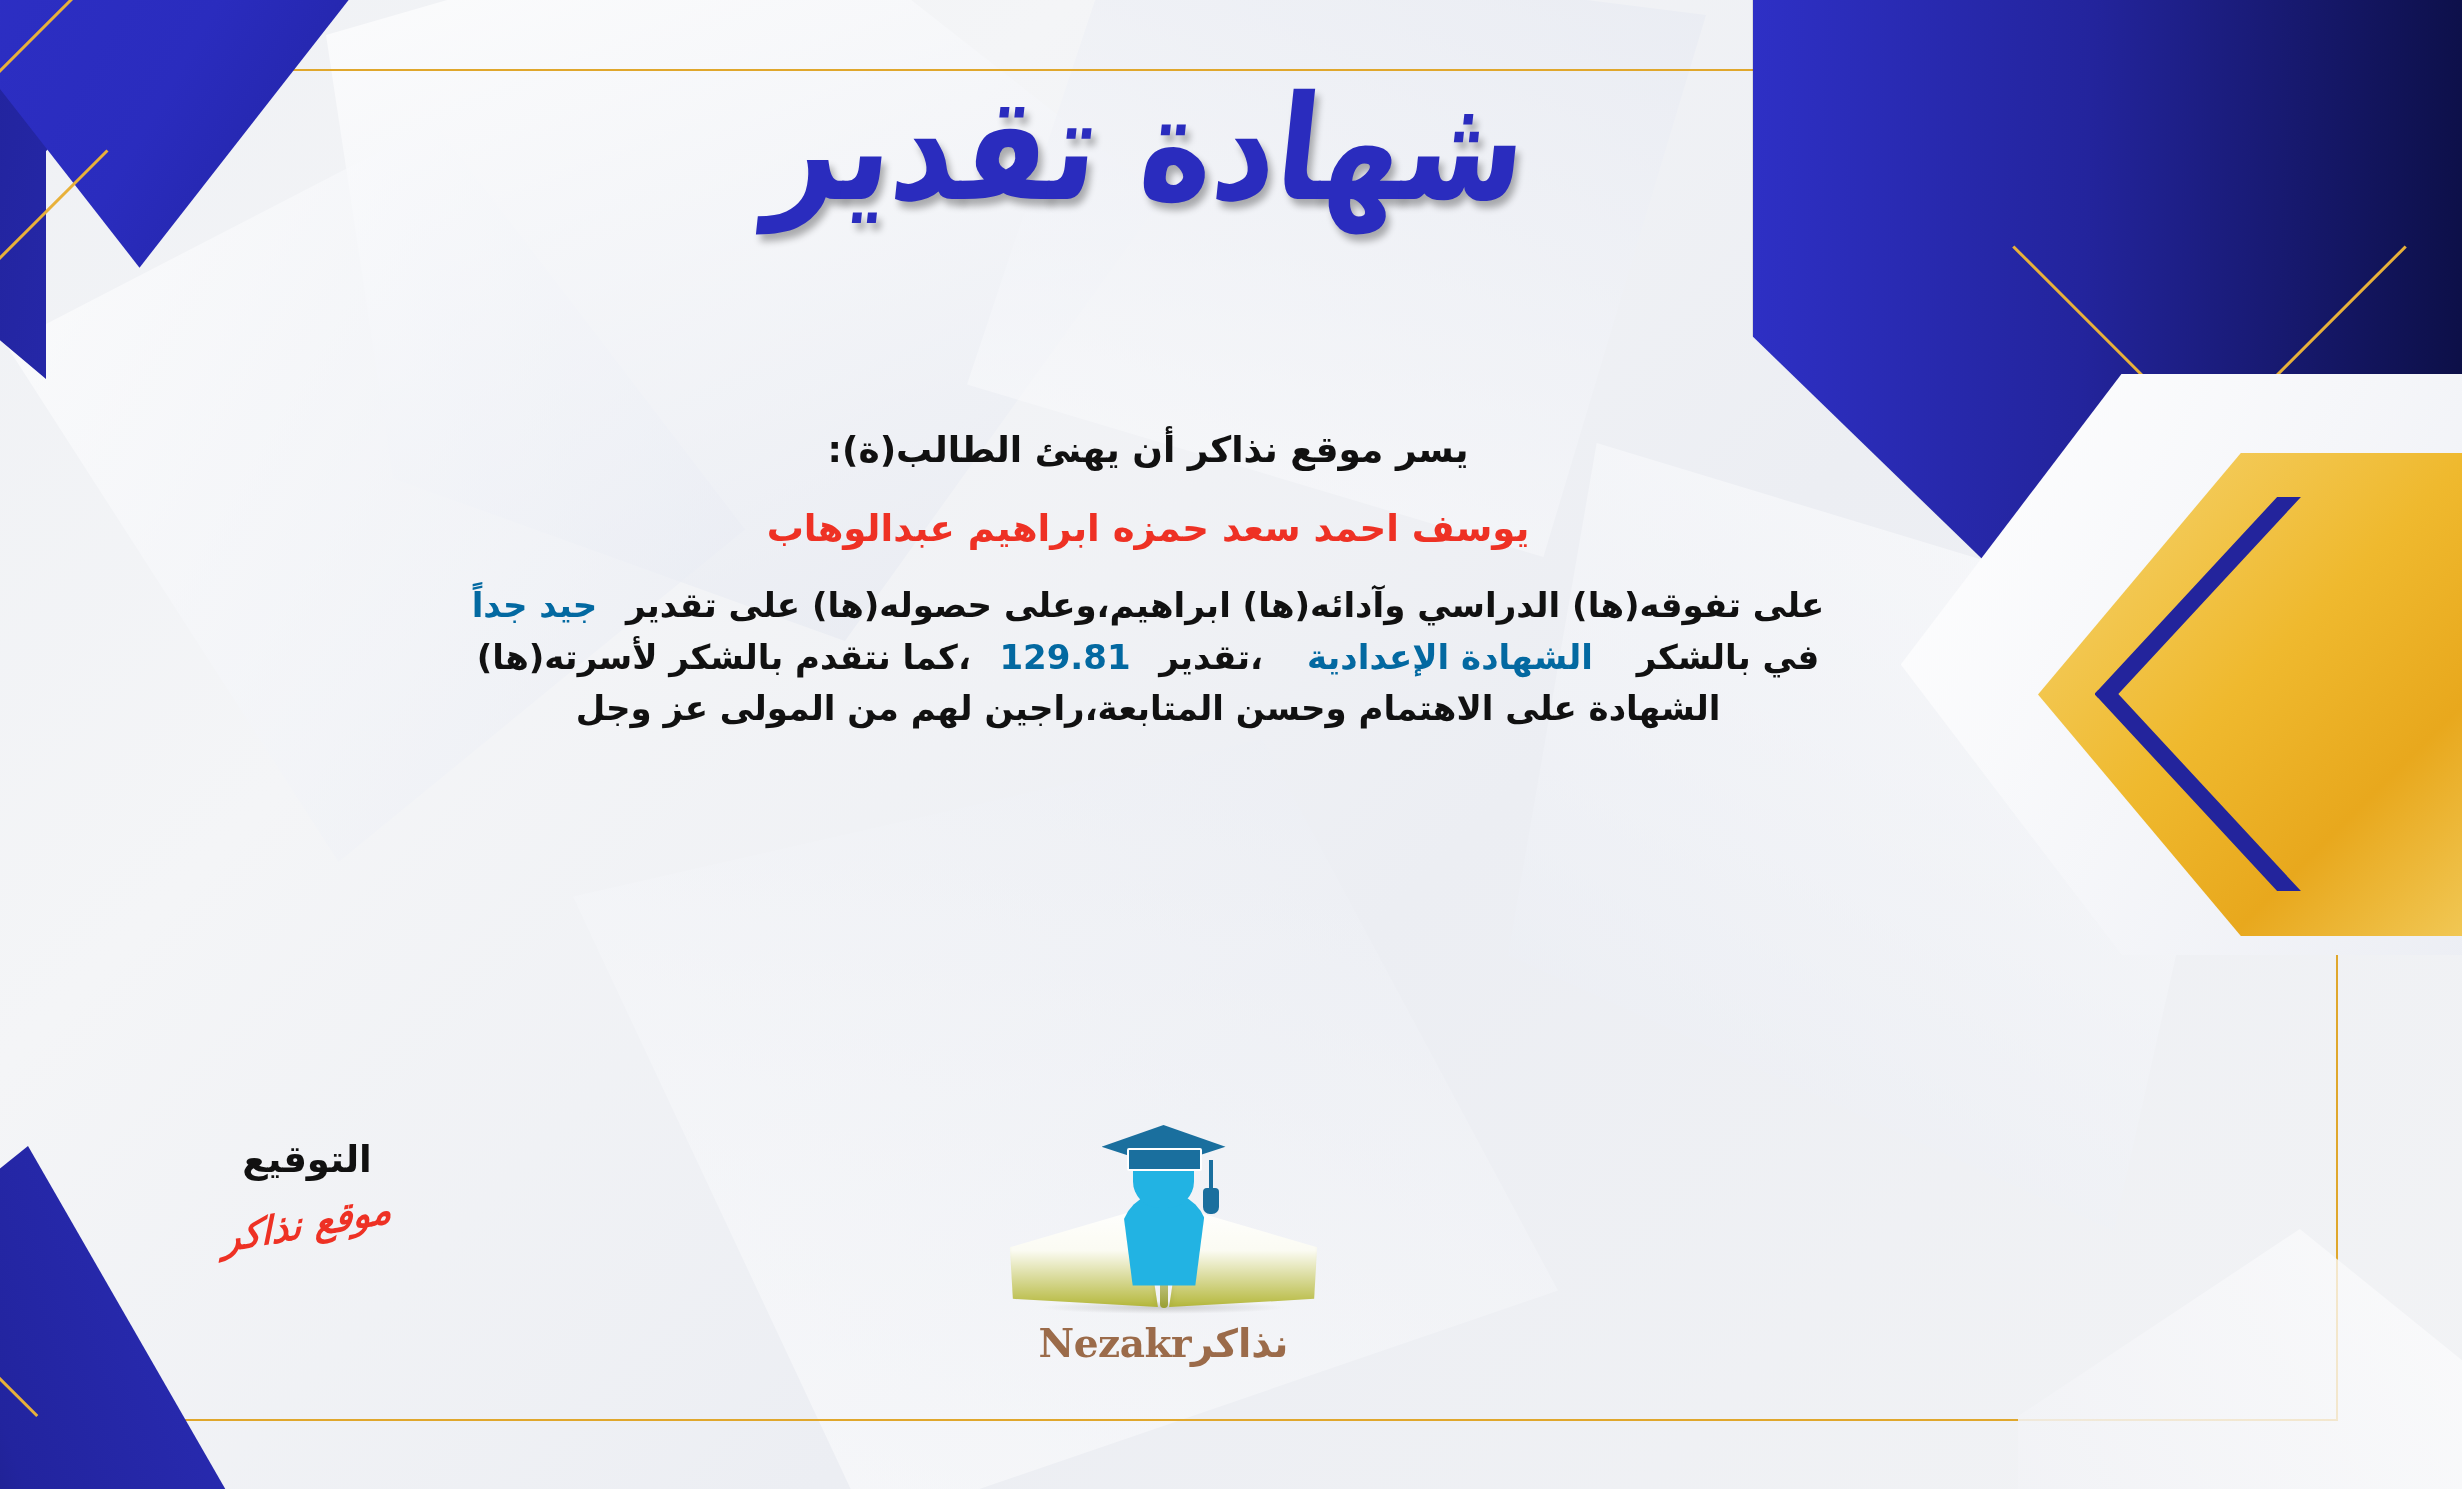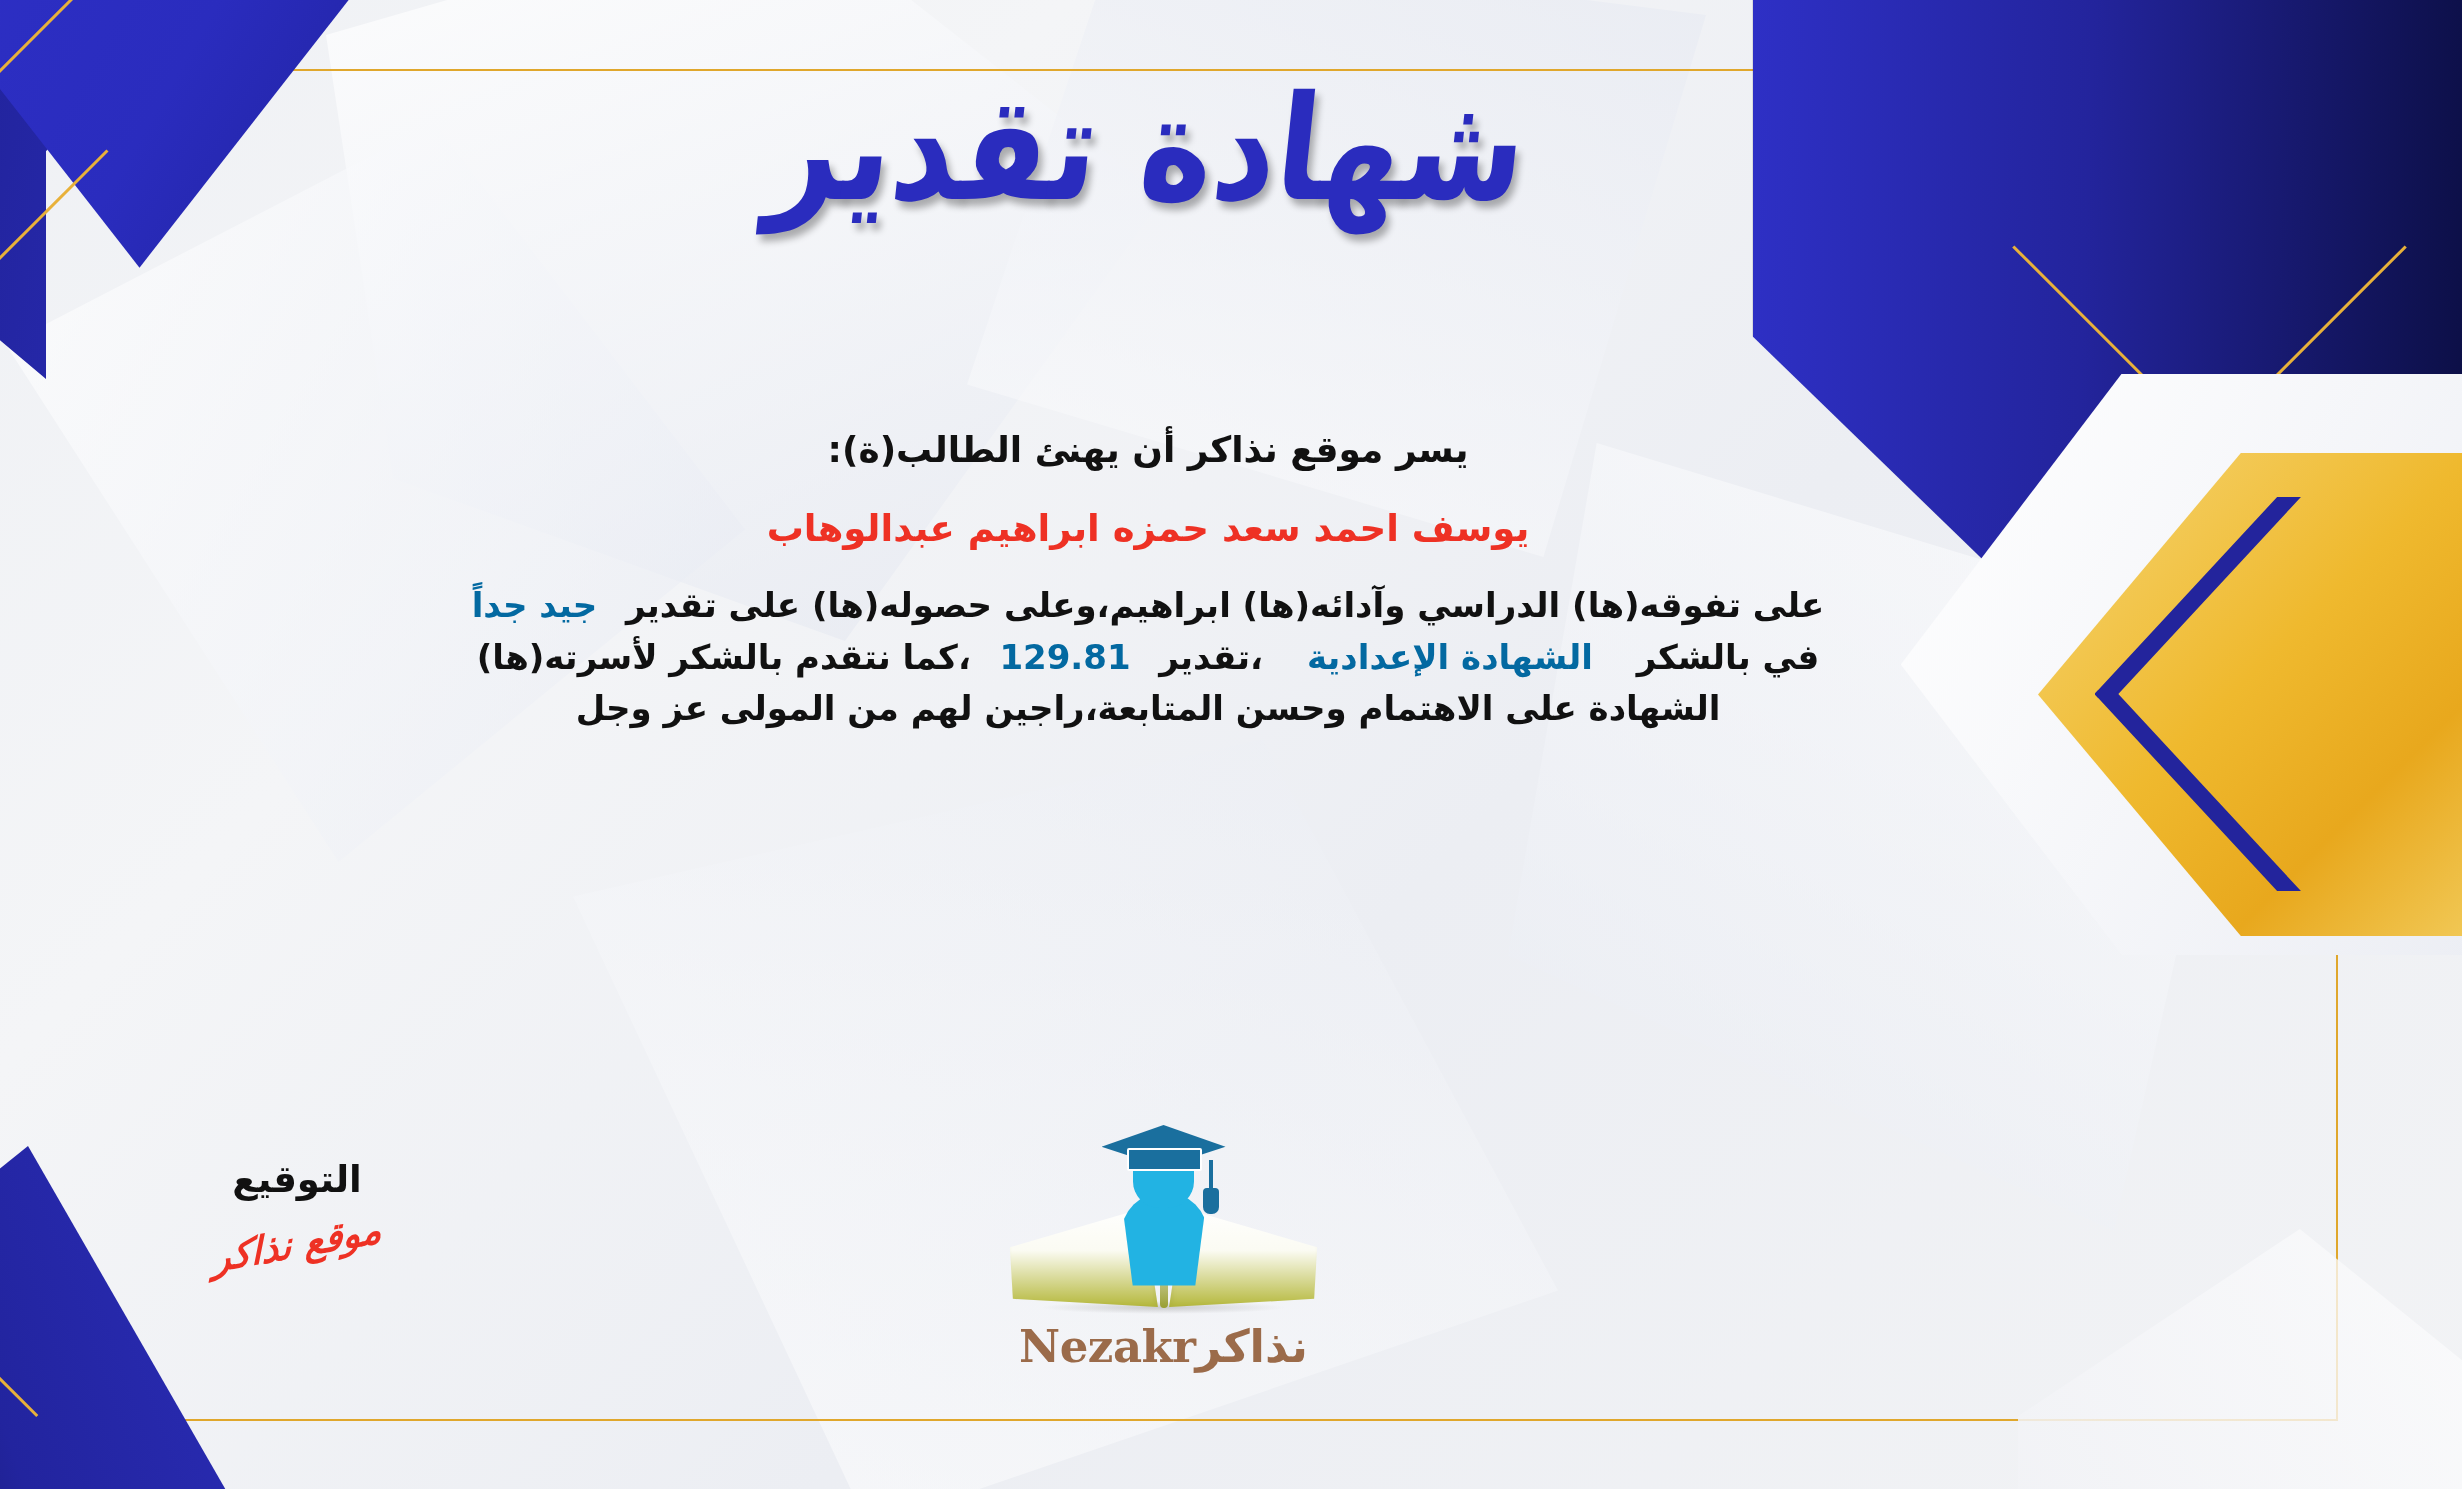--- a/index.html
+++ b/index.html
@@ -197,25 +197,24 @@
     line-height: 1.52;
     margin: 0;
   }
   .para .red { color: #0369a1; font-weight: 700; }
   .sp-lg { display: inline-block; width: 44px; }
   .sp-md { display: inline-block; width: 28.6px; }
 
   
   .signature-area {
     position: absolute;
-    left: 276px;
+    left: 286px;
     top: 1138px;
     width: 374px;
     text-align: center;
-    margin-top: 20px;
   }
   .signature-label {
     font-size: 37px;
     font-weight: 600;
     color: #111111;
   }
   .signature-ink {
     margin-top: 19.7px;
     font-size: 38px;
     color: #ee3124;
@@ -309,21 +308,21 @@
   }
   .grad-tassel-end {
     position: absolute;
     left: 50%; bottom: 101px; margin-left: 39px;
     width: 16.7px; height: 25.6px;
     background: #1a6f9e;
     border-radius: 3.9px 3.9px 6.9px 6.9px;
   }
   .logo-text {
     margin-top: 4.9px;
-    font-size: 45px;
+    font-size: 39px;
     font-weight: 700;
     color: #9a6murky;
     color: #9b6b4a;
     font-family: "DejaVu Serif", "Liberation Serif", serif;
     letter-spacing: -0.5px;
     white-space: nowrap;
     direction: ltr;
   }
   .logo-text .ar {
     font-family: "DejaVu Sans", "Liberation Sans", sans-serif;

